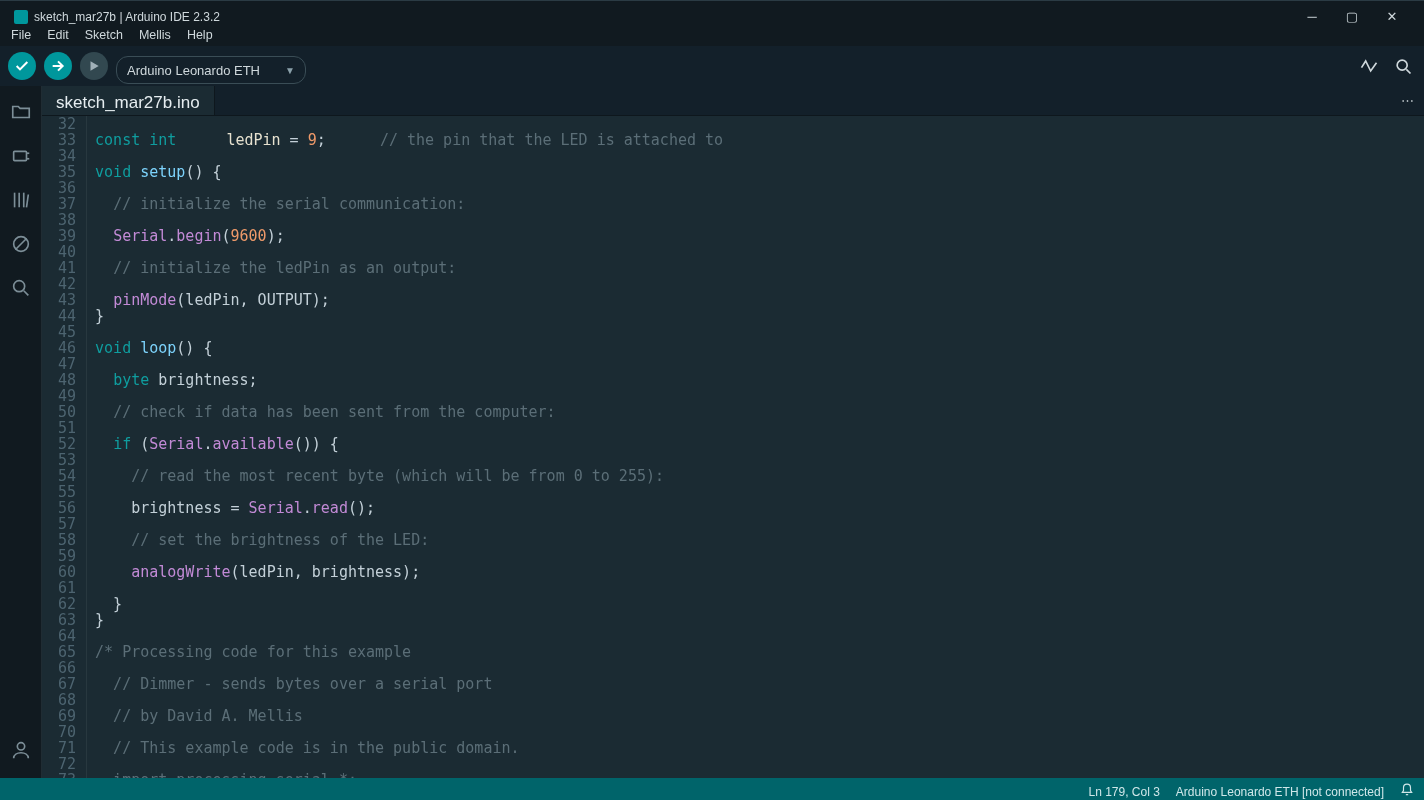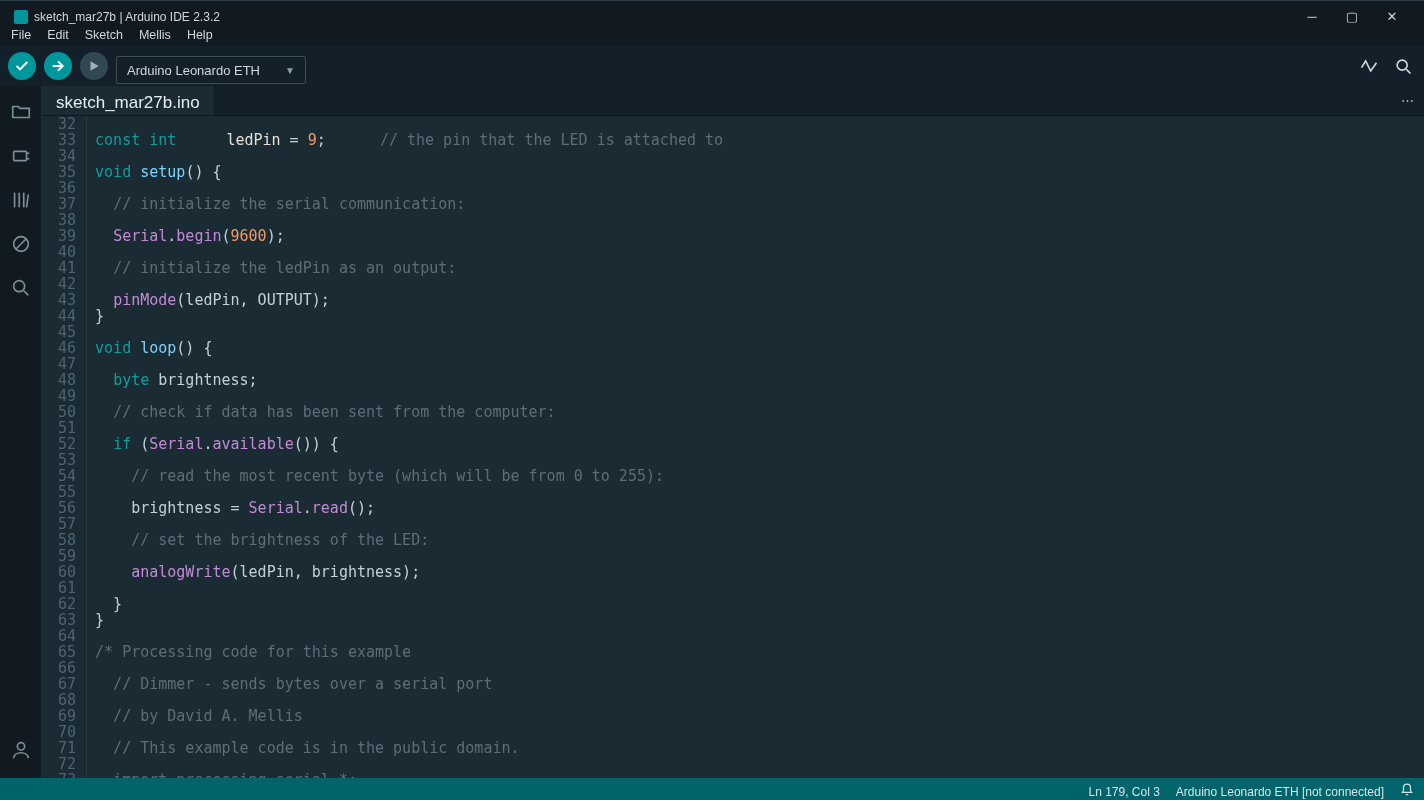--- a/index.html
+++ b/index.html
@@ -64,21 +64,21 @@
     justify-content: center;
     cursor: pointer;
   }
   .tb-teal { background: #00979c; color: #fff; }
   .tb-dark { background: #324850; color: #a0b0b8; }
   .board-select {
     height: 28px;
     min-width: 190px;
     background: #13202a;
     border: 1px solid #3a4d56;
-    border-radius: 2px;
+    border-radius: 12px;
     display: flex;
     align-items: center;
     justify-content: space-between;
     padding: 0 10px;
     color: #cfd8dc;
     font-size: 13px;
     cursor: pointer;
     margin-top: 8px;
   }
   .board-select .chev { font-size: 10px; color: #8aa0aa; }

